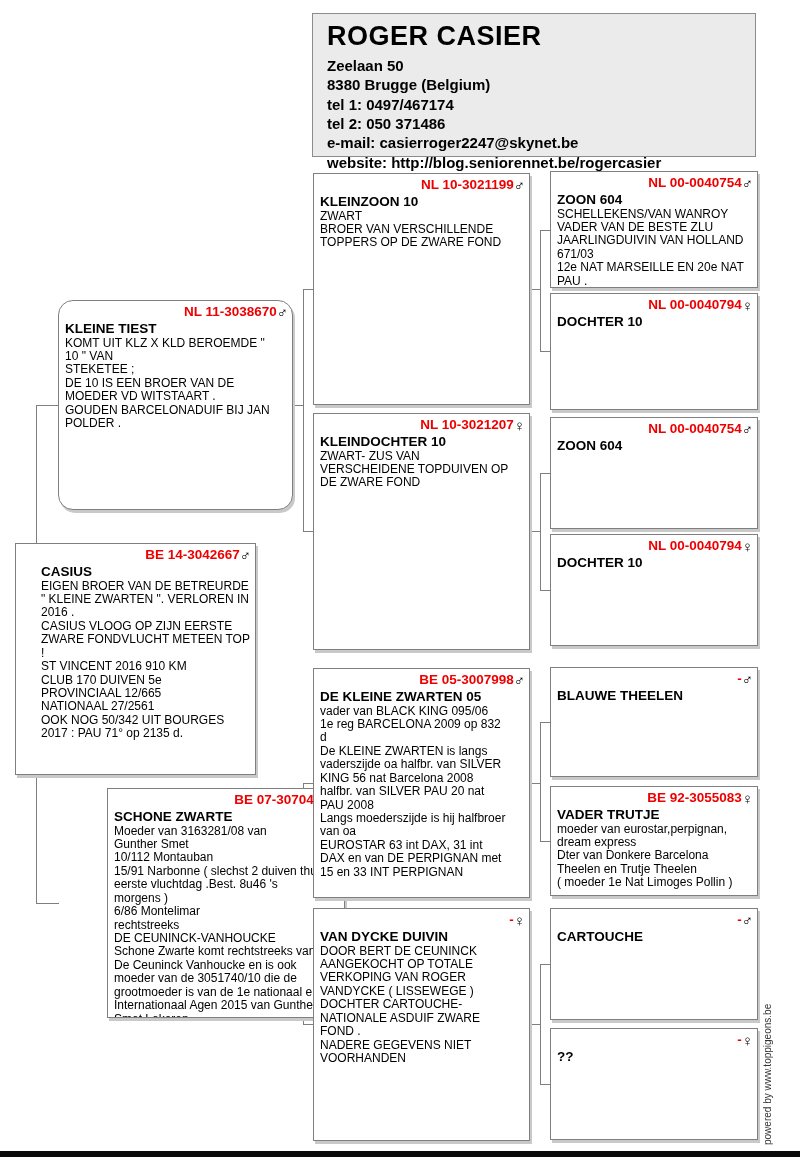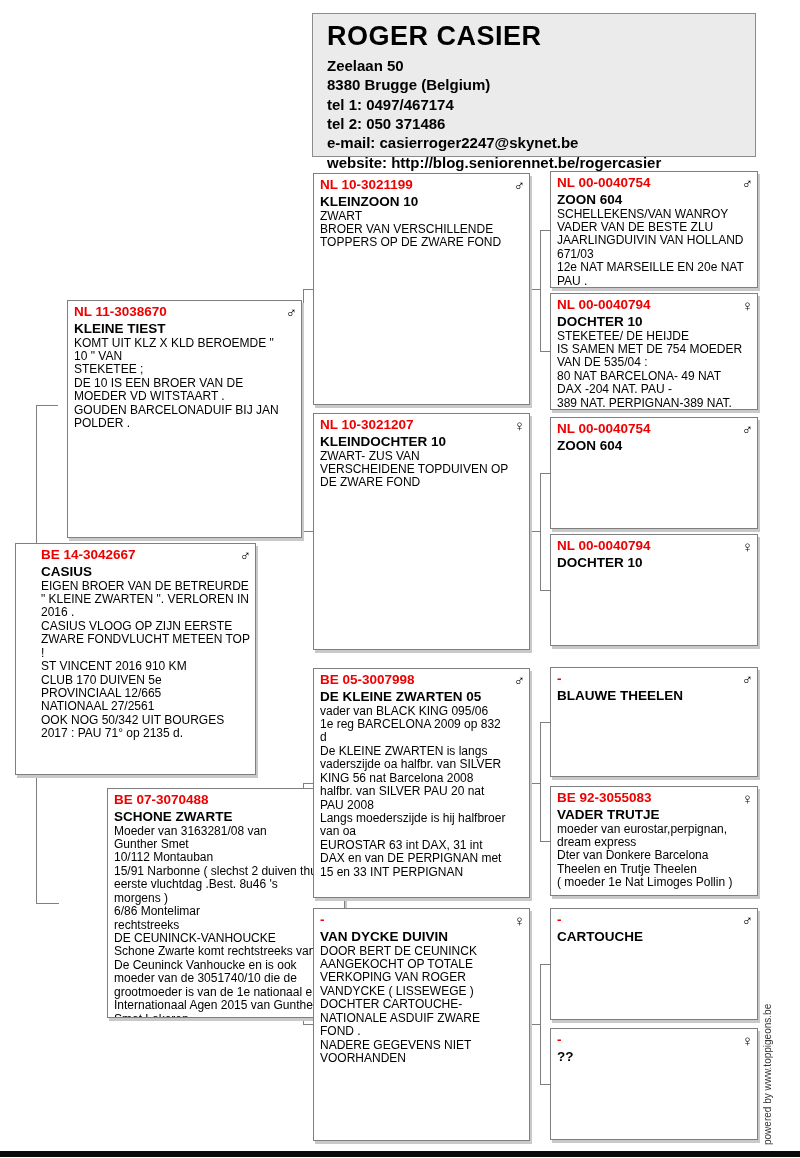--- a/index.html
+++ b/index.html
@@ -14,21 +14,21 @@
   
   .header{position:absolute;left:312px;top:13px;width:444px;height:144px;
           background:#ebebeb;border:1px solid #8c8c8c;box-sizing:border-box;
           padding:7px 12px 0 14px;}
   .header .title{font-size:27px;font-weight:bold;letter-spacing:0.5px;margin:0 0 4px 0;}
   .header .contact{font-size:15px;font-weight:bold;line-height:1.29;white-space:pre-line;}
 
   
   .pbox{position:absolute;background:#fff;border:1px solid #7f7f7f;box-sizing:border-box;
         box-shadow:2px 3px 0 #c9c9c9;padding:3px 4px 0 6px;overflow:hidden;}
-  .boxhead{display:flex;justify-content:space-between;align-items:flex-start;}
+  .boxhead{display:flex;justify-content:flex-end;align-items:flex-start;}
   .ring{color:#ee0000;font-weight:bold;font-size:13.5px;line-height:1.15;}
   .sex{font-size:15px;line-height:1;color:#000;padding-top:1px;}
   .pname{font-weight:bold;font-size:13.5px;line-height:1.15;margin-top:1px;}
   .pdesc{font-size:12px;line-height:1.12;white-space:pre-line;}
 
   
   .credit{position:absolute;left:774px;top:1133px;width:170px;height:12px;
           transform:rotate(-90deg);transform-origin:0 100%;
           font-size:10px;color:#333;white-space:nowrap;}
   .bottombar{position:absolute;left:0;top:1151px;width:800px;height:6px;background:#0a0a0a;}
@@ -94,21 +94,21 @@
 CASIUS VLOOG OP ZIJN EERSTE
 ZWARE FONDVLUCHT METEEN TOP !
 ST VINCENT 2016 910 KM
 CLUB 170 DUIVEN 5e
 PROVINCIAAL 12/665
 NATIONAAL 27/2561
 OOK NOG 50/342 UIT BOURGES
 2017 : PAU 71° op 2135 d.</div>
   </div>
 
-  <div class="pbox" style="left:67px;top:300px;width:235px;height:238px;">
+  <div class="pbox" style="left:58px;top:300px;width:235px;height:210px;border-radius:15px;">
     <div class="boxhead">
       <span class="ring">NL 11-3038670</span>
       <span class="sex">♂</span>
     </div>
     <div class="pname">KLEINE TIEST</div>
     <div class="pdesc">KOMT UIT KLZ X KLD BEROEMDE "
 10 " VAN
 STEKETEE ;
 DE 10 IS EEN BROER VAN DE
 MOEDER VD WITSTAART .
@@ -212,26 +212,20 @@
 12e NAT MARSEILLE EN 20e NAT
 PAU .</div>
   </div>
 
   <div class="pbox" style="left:550px;top:293px;width:208px;height:117px;">
     <div class="boxhead">
       <span class="ring">NL 00-0040794</span>
       <span class="sex">♀</span>
     </div>
     <div class="pname">DOCHTER 10</div>
-    <div class="pdesc">STEKETEE/ DE HEIJDE
-IS SAMEN MET DE 754 MOEDER
-VAN DE 535/04 :
-80 NAT BARCELONA- 49 NAT
-DAX -204 NAT. PAU -
-389 NAT. PERPIGNAN-389 NAT.</div>
   </div>
 
   <div class="pbox" style="left:550px;top:417px;width:208px;height:112px;">
     <div class="boxhead">
       <span class="ring">NL 00-0040754</span>
       <span class="sex">♂</span>
     </div>
     <div class="pname">ZOON 604</div>
     <div class="pdesc"></div>
   </div>

